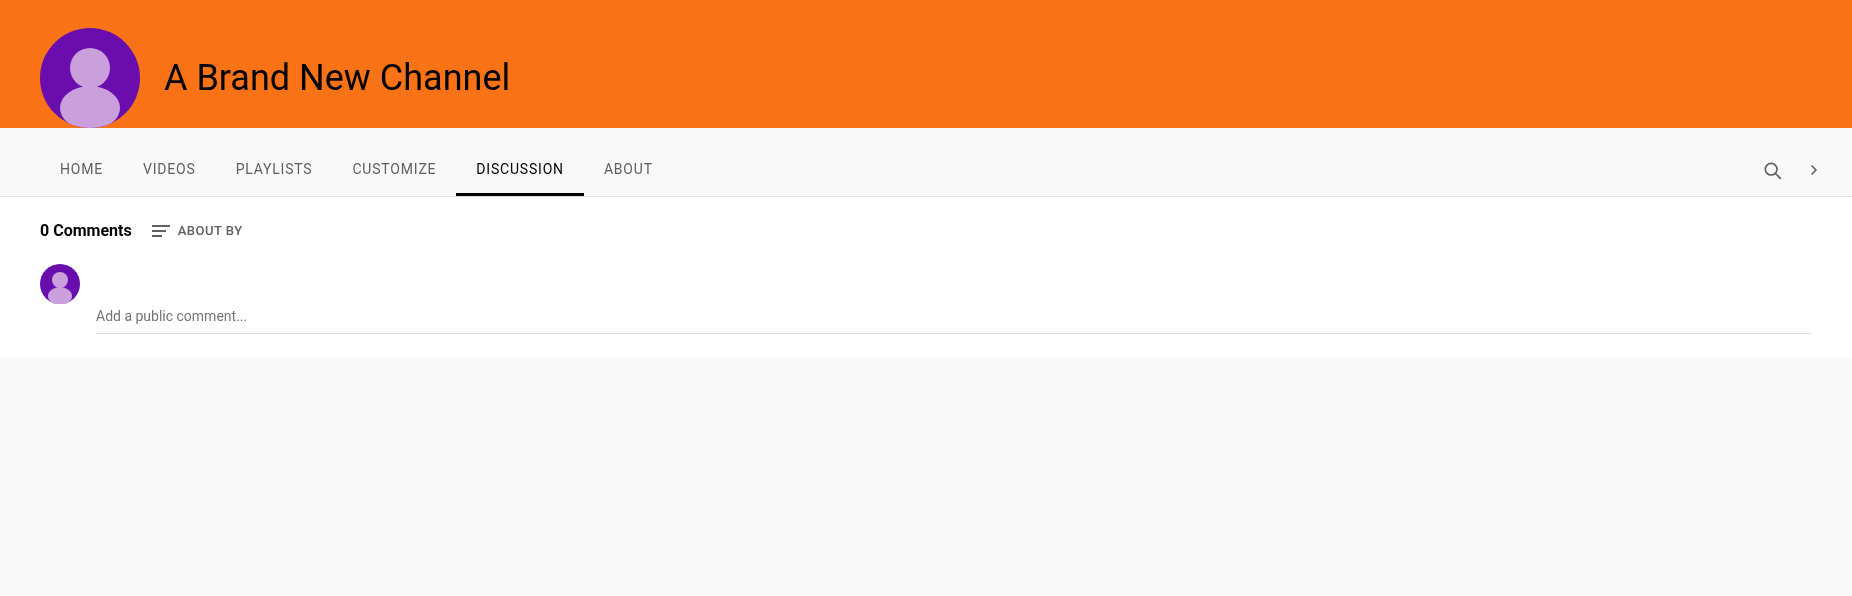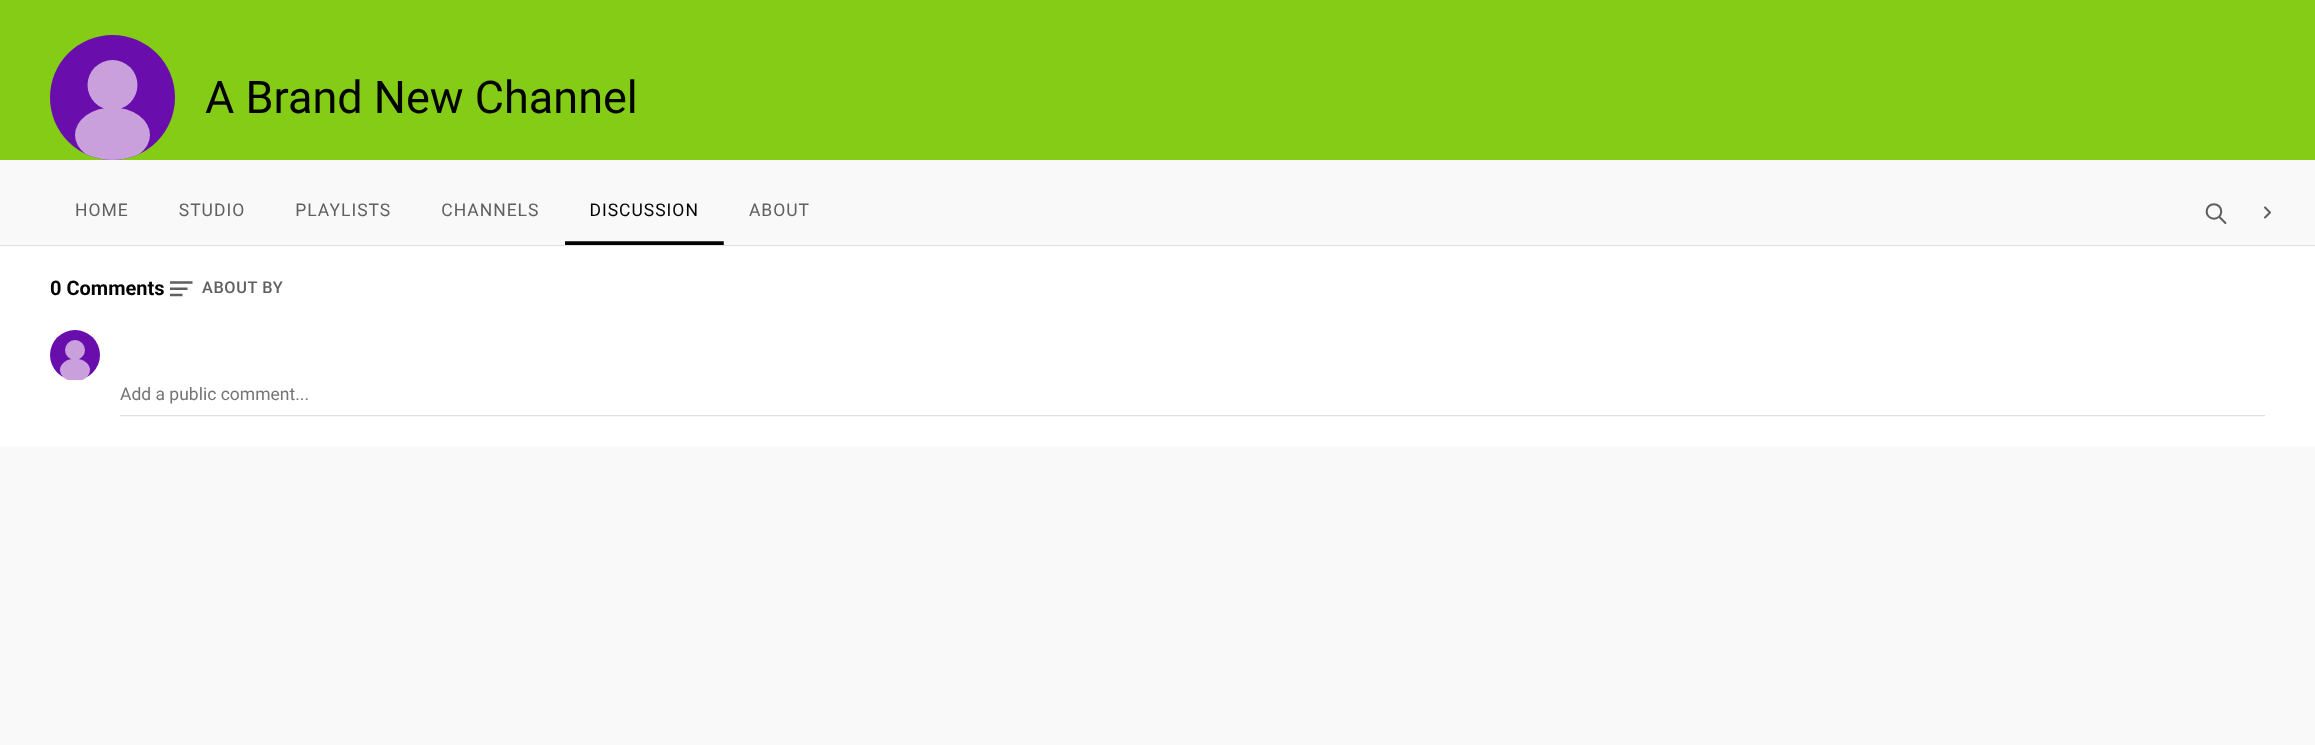--- a/index.html
+++ b/index.html
@@ -11,21 +11,21 @@
     body {
       background: #f9f9f9;
       font-family: 'Roboto', Arial, sans-serif;
       width: 1852px;
       min-height: 596px;
       overflow-x: hidden;
     }
 
     
     .channel-header {
-      background: #84cc16;
+      background: #f97316;
       padding: 28px 40px 0 40px;
       display: flex;
       align-items: center;
       gap: 24px;
     }
 
     .avatar-container {
       width: 100px;
       height: 100px;
       border-radius: 50%;
@@ -124,21 +124,21 @@
     
     .main-content {
       padding: 24px 40px;
       background: #fff;
       margin: 0;
     }
 
     .comments-header {
       display: flex;
       align-items: center;
-      gap: 4px;
+      gap: 20px;
       margin-bottom: 24px;
     }
 
     .comments-count {
       font-size: 16px;
       font-weight: 700;
       color: #030303;
     }
 
     .sort-by-container {
@@ -217,23 +217,23 @@
       <ellipse cx="50" cy="80" rx="30" ry="22" fill="#c9a0dc"></ellipse>
     </svg>
   </div>
 
   <h1 class="channel-name">A Brand New Channel</h1>
 
 </div>
 
 <nav class="channel-nav">
   <a class="nav-tab">HOME</a>
-  <a class="nav-tab">STUDIO</a>
+  <a class="nav-tab">VIDEOS</a>
   <a class="nav-tab">PLAYLISTS</a>
-  <a class="nav-tab">CHANNELS</a>
+  <a class="nav-tab">CUSTOMIZE</a>
   <a class="nav-tab active">DISCUSSION</a>
   <a class="nav-tab">ABOUT</a>
   <div class="nav-spacer"></div>
   <div class="nav-icon">
     <svg width="20" height="20" viewBox="0 0 24 24" fill="none" stroke="#606060" stroke-width="2" stroke-linecap="round" stroke-linejoin="round">
       <circle cx="11" cy="11" r="7"></circle>
       <line x1="16.5" y1="16.5" x2="22" y2="22"></line>
     </svg>
   </div>
   <div class="nav-chevron">

